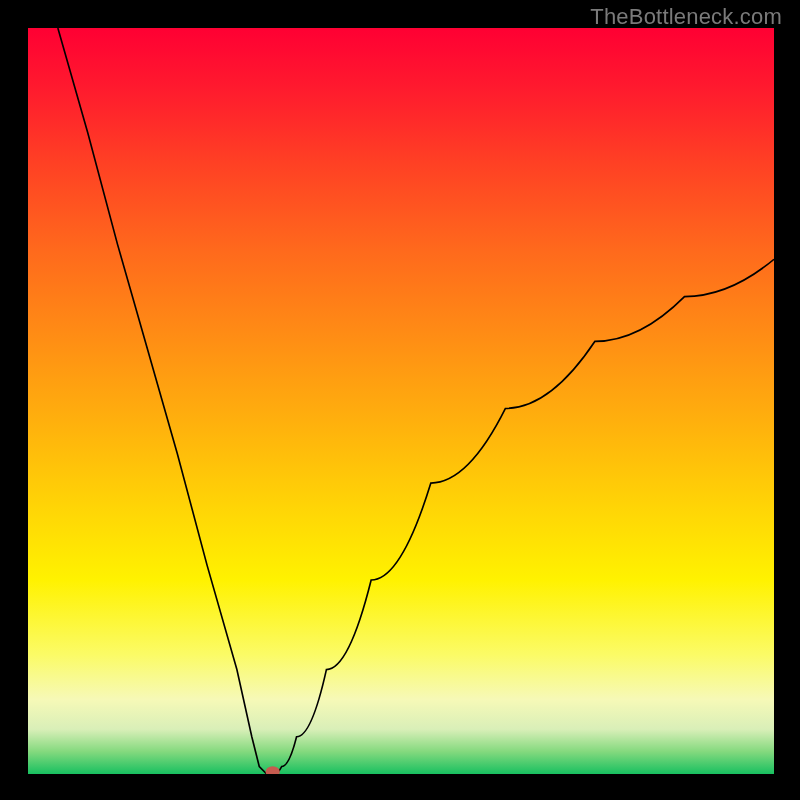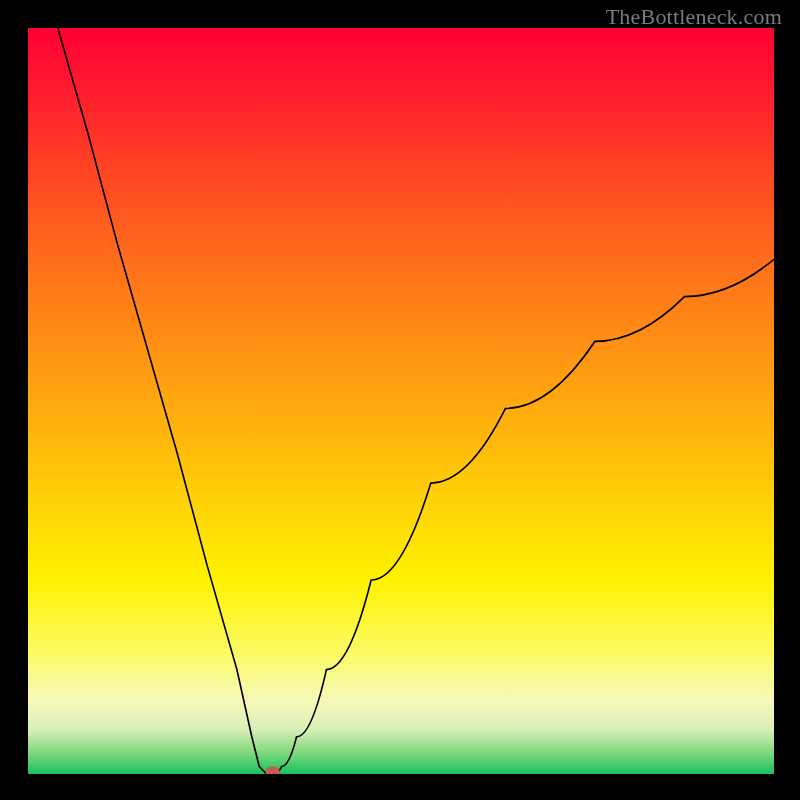--- a/index.html
+++ b/index.html
@@ -2,21 +2,21 @@
 <html><head>
 <meta charset="utf-8">
 <style>
   * { margin: 0; padding: 0; box-sizing: border-box; }
   html, body { width: 800px; height: 800px; background: #000; overflow: hidden; }
   .container { position: relative; width: 800px; height: 800px; background: #000; }
   .watermark {
     position: absolute;
     top: 4px;
     right: 18px;
-    font-family: Liberation Serif, serif;
+    font-family: Liberation Sans, sans-serif;
     font-size: 22px;
     color: #7a7a7a;
     font-weight: 400;
     letter-spacing: 0.2px;
   }
   .plot {
     position: absolute;
     left: 28px;
     top: 28px;
     width: 746px;

